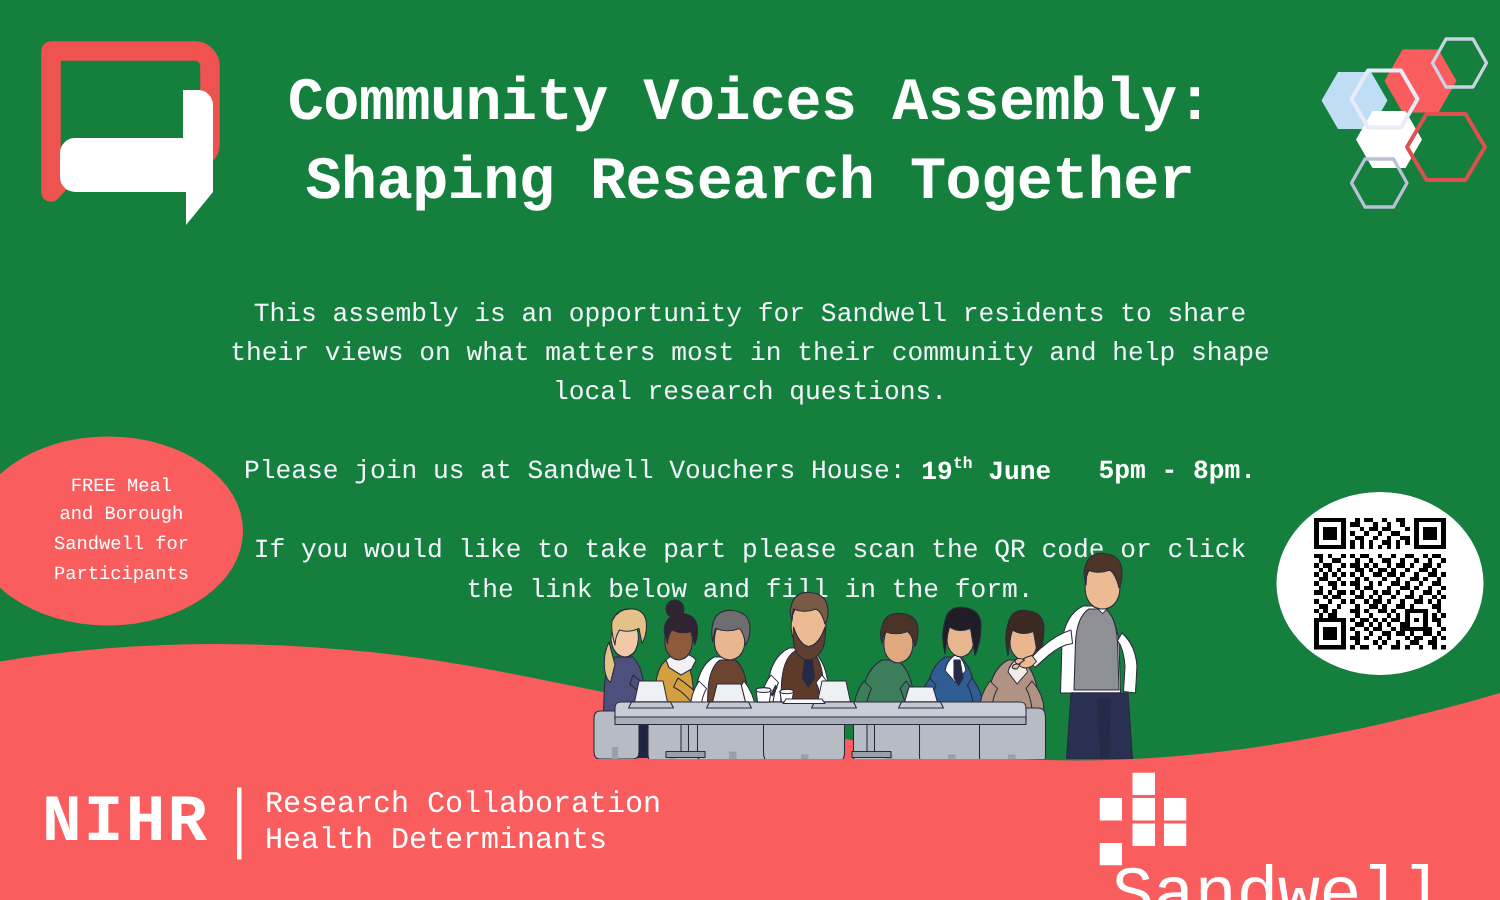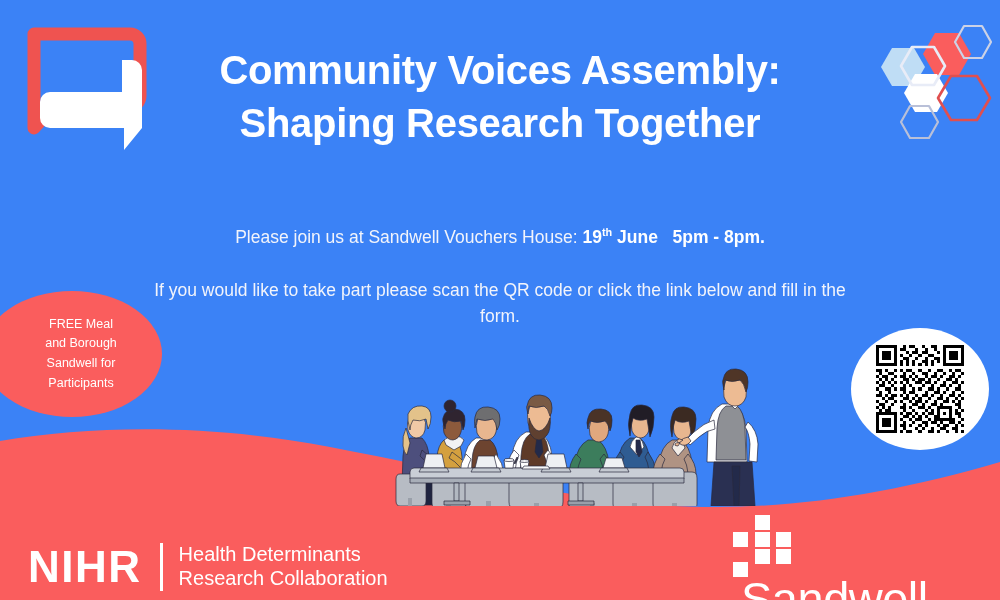--- a/index.html
+++ b/index.html
@@ -8,22 +8,23 @@
     font-family: "Liberation Sans", sans-serif;
     background: #222b5f;
     overflow: hidden;
     position: relative;
   }
   #poster {
     position: absolute;
     inset: 0;
     width: 1000px;
     height: 600px;
-    background: #3b82f6;
+    background: #15803d;
     overflow: hidden;
+    font-family: Liberation Mono, monospace;
   }
 
   
   .wave-layer {
     position: absolute;
     left: 0; top: 0;
     width: 1000px; height: 600px;
     pointer-events: none;
   }
 
@@ -113,21 +114,21 @@
   
   .illustration {
     position: absolute;
     left: 392px; top: 366px;
     width: 382px; height: 140px;
   }
 
   
   .nihr-logo {
     position: absolute;
-    left: 28px; top: 537px;
+    left: 28px; top: 519px;
     display: flex;
     align-items: center;
     height: 60px;
     color: #ffffff;
   }
   .nihr-word {
     font-size: 44px;
     font-weight: bold;
     letter-spacing: 1.5px;
     line-height: 1;
@@ -208,20 +209,21 @@
       <polygon points="58,92 77,92 86,108 77,124 58,124 49,108" fill="none" stroke="#b9c0d8" stroke-width="2.2"></polygon>
     </g>
   </svg>
 
   <div class="headline">
     <span>Community Voices Assembly:</span>
     <span class="l2">Shaping Research Together</span>
   </div>
 
   <div class="body-copy">
+    <p class="para para-intro">This assembly is an opportunity for Sandwell residents to share their views on what matters most in their community and help shape local research questions.</p>
 
     <p class="para para-when">
       <span>Please join us at Sandwell Vouchers House: </span><b><span>19</span><sup>th</sup><span> June</span></b><span class="nowrap">   </span><b><span>5pm - 8pm.</span></b>
     </p>
 
     <p class="para para-cta">If you would like to take part please scan the QR code or click the link below and fill in the form.</p>
   </div>
 
   <div class="badge-free">
     <div>
@@ -614,22 +616,22 @@
 
         <path d="M122,97 l3,-6 1,1 -3,6 z" fill="#3a3a46"></path>
       </g>
     </g>
   </svg>
 
   <div class="nihr-logo">
     <div class="nihr-word">NIHR</div>
     <div class="nihr-rule"></div>
     <div class="nihr-sub">
+      <div>Research Collaboration</div>
       <div>Health Determinants</div>
-      <div>Research Collaboration</div>
     </div>
   </div>
 
   <div class="sandwell-logo">
     <svg class="sw-mark" viewBox="0 0 58 62" aria-hidden="true">
       <g fill="#ffffff">
         <rect x="22" y="0" width="15" height="15"></rect>
         <rect x="0" y="17" width="15" height="15"></rect>
         <rect x="22" y="17" width="15" height="15"></rect>
         <rect x="43" y="17" width="15" height="15"></rect>

